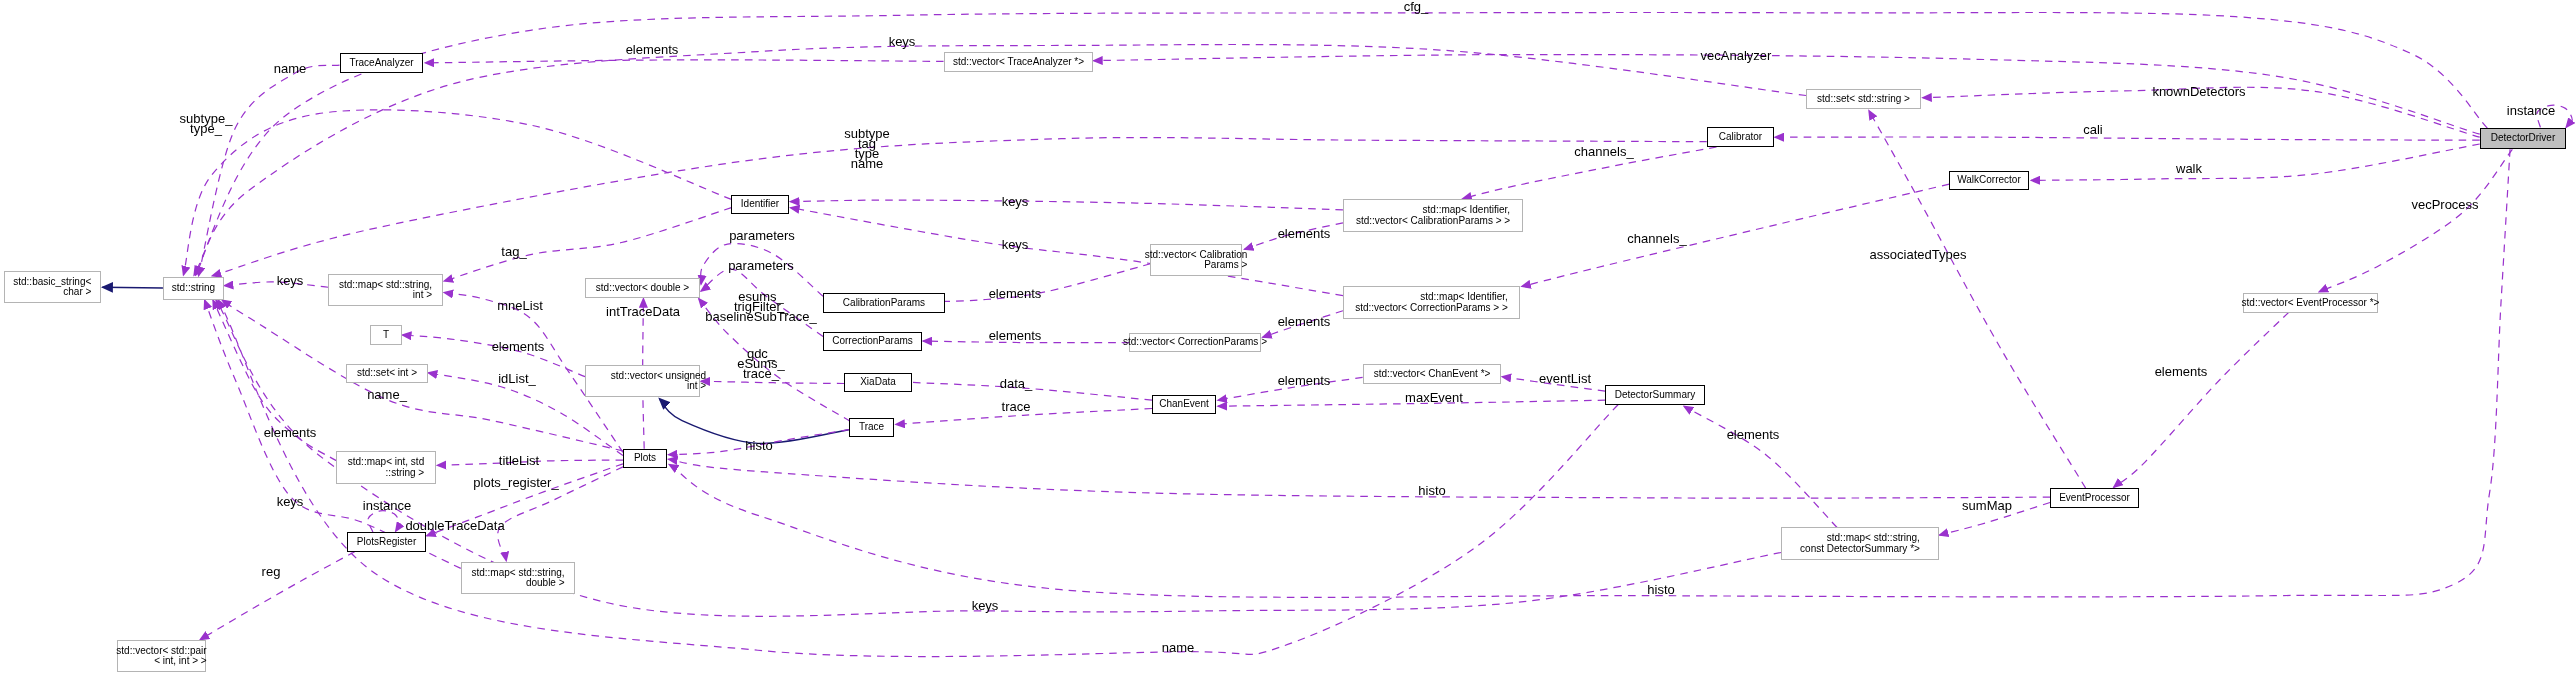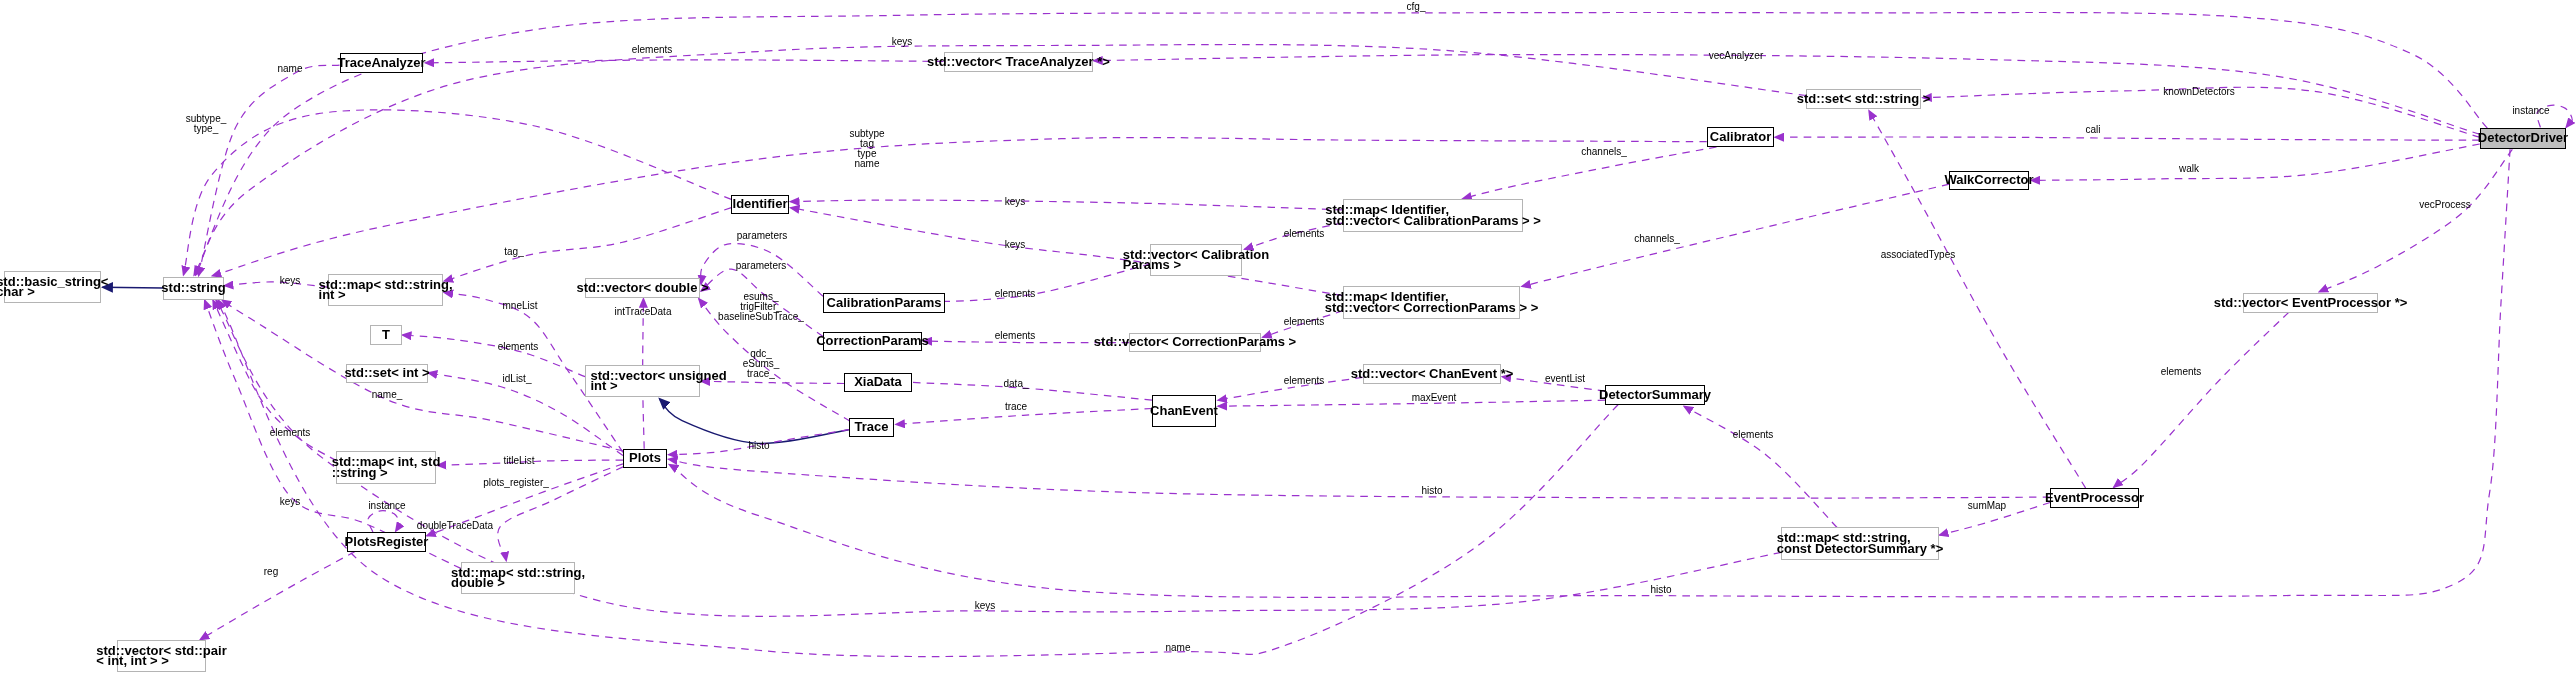--- a/index.html
+++ b/index.html
@@ -1,23 +1,23 @@
 <!DOCTYPE html>
 <html style="font-size:12px"><head>
 <meta charset="utf-8">
 <style>
   html,body{margin:0;padding:0;background:#ffffff;}
   #canvas{position:relative;width:2576px;height:698px;background:#ffffff;overflow:hidden;
           font-family:"Liberation Sans", sans-serif;}
   #edges{position:absolute;left:0;top:0;z-index:1;}
   .edge-label{position:absolute;z-index:2;transform:translate(-50%,-50%);
-              font-size:10px;line-height:10px;color:#000;white-space:pre;text-align:center;}
+              font-size:13px;line-height:10px;color:#000;white-space:pre;text-align:center;}
   .node{position:absolute;z-index:3;display:flex;flex-direction:column;align-items:center;
-        justify-content:center;background:#fff;font-size:13px;line-height:10.2px;color:#000;
-        text-align:left;white-space:pre;box-sizing:border-box;font-weight:bold;}
+        justify-content:center;background:#fff;font-size:10px;line-height:10.2px;color:#000;
+        text-align:right;white-space:pre;box-sizing:border-box;}
   .node.class{border:1.5px solid #000000;}
   .node.template{border:0.8px solid #b4b4b4;}
   .node.focus{border:1.5px solid #000000;background:#bfbfbf;}
 </style>
 </head>
 <body>
 
 <div id="canvas">
   <svg id="edges" width="2576" height="698" viewBox="0 0 3399 921">
     <defs>
@@ -103,21 +103,21 @@
       <div class="node template" style="left: 1343px; top: 286px; width: 177px; height: 33px;">std::map&lt; Identifier,
 std::vector&lt; CorrectionParams &gt; &gt;</div>
       <div class="node template" style="left: 1129px; top: 333px; width: 132px; height: 19px;">std::vector&lt; CorrectionParams &gt;</div>
       <div class="node template" style="left: 585px; top: 278px; width: 115px; height: 20px;">std::vector&lt; double &gt;</div>
       <div class="node class" style="left: 823px; top: 293px; width: 122px; height: 20px;">CalibrationParams</div>
       <div class="node class" style="left: 823px; top: 332px; width: 99px; height: 19px;">CorrectionParams</div>
       <div class="node template" style="left: 585px; top: 365px; width: 115px; height: 32px; padding-left: 32px;">std::vector&lt; unsigned
 int &gt;</div>
       <div class="node class" style="left: 844px; top: 373px; width: 68px; height: 19px;">XiaData</div>
       <div class="node class" style="left: 849px; top: 418px; width: 45px; height: 19px;">Trace</div>
-      <div class="node class" style="left: 1152px; top: 395px; width: 64px; height: 32px;">ChanEvent</div>
+      <div class="node class" style="left: 1152px; top: 395px; width: 64px; height: 19px;">ChanEvent</div>
       <div class="node template" style="left: 1363px; top: 364px; width: 138px; height: 20px;">std::vector&lt; ChanEvent *&gt;</div>
       <div class="node class" style="left: 1605px; top: 385px; width: 100px; height: 20px;">DetectorSummary</div>
       <div class="node template" style="left: 2243px; top: 293px; width: 135px; height: 20px;">std::vector&lt; EventProcessor *&gt;</div>
       <div class="node class" style="left: 2050px; top: 488px; width: 89px; height: 20px;">EventProcessor</div>
       <div class="node template" style="left: 1781px; top: 527px; width: 158px; height: 33px;">std::map&lt; std::string,
 const DetectorSummary *&gt;</div>
       <div class="node template" style="left: 328px; top: 274px; width: 115px; height: 32px;">std::map&lt; std::string,
 int &gt;</div>
       <div class="node template" style="left: 370px; top: 325px; width: 32px; height: 20px;">T</div>
       <div class="node template" style="left: 346px; top: 364px; width: 82px; height: 19px;">std::set&lt; int &gt;</div>

